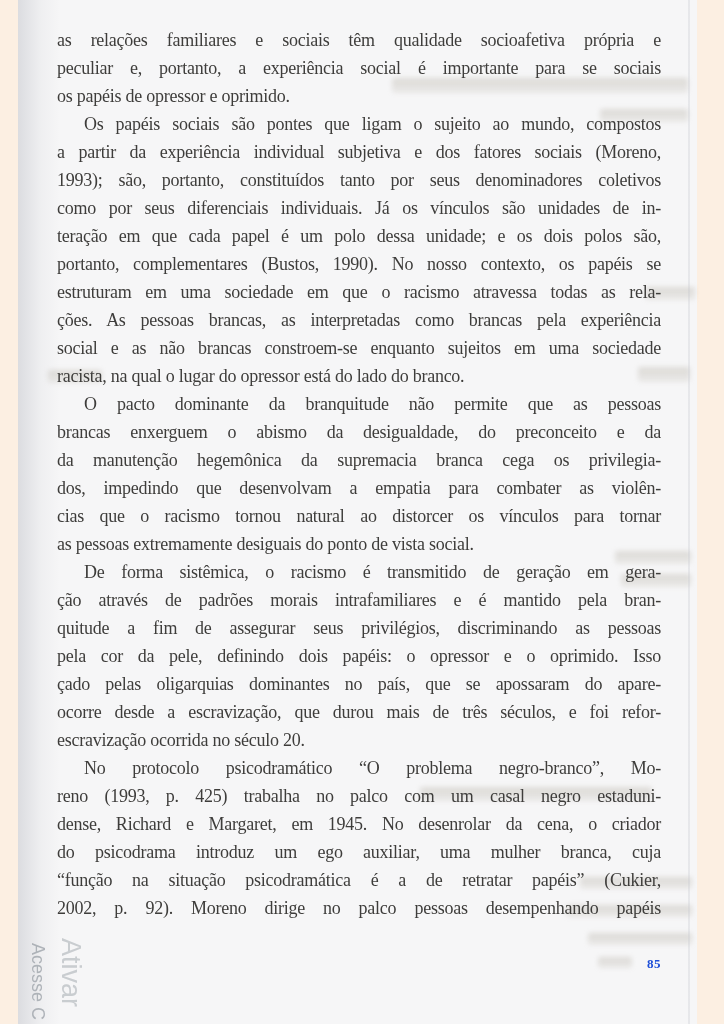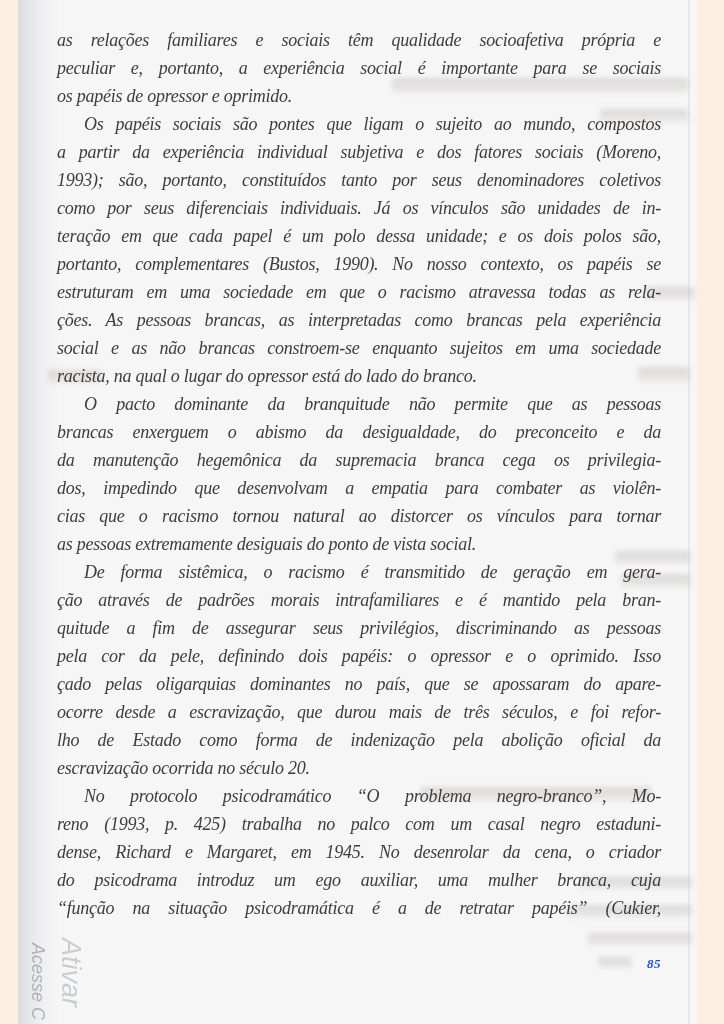--- a/index.html
+++ b/index.html
@@ -1,21 +1,21 @@
 <!DOCTYPE html>
 <html><head>
 <meta charset="utf-8">
 <style>
   html,body{margin:0;padding:0;}
   body{
     width:724px;height:1024px;overflow:hidden;position:relative;
     background:#fcefe2;
     font-family:"Liberation Serif","DejaVu Serif",serif;
   }
-  .scan{position:absolute;inset:0;font-style:italic;}
+  .scan{position:absolute;inset:0;}
   
   .page{
     position:absolute;top:0;bottom:0;left:18px;width:679px;
     background:#f6f6f7;
   }
   
   .page::before{
     content:"";position:absolute;top:0;bottom:0;left:0;width:42px;
     background:linear-gradient(90deg,rgba(176,178,186,.38),rgba(176,178,186,.10) 55%,rgba(176,178,186,0));
   }
@@ -109,29 +109,29 @@
           <div class="line">cias que o racismo tornou natural ao distorcer os vínculos para tornar</div>
           <div class="line lastline">as pessoas extremamente desiguais do ponto de vista social.</div>
         </div>
         <div class="para indent">
           <div class="line">De forma sistêmica, o racismo é transmitido de geração em gera-</div>
           <div class="line">ção através de padrões morais intrafamiliares e é mantido pela bran-</div>
           <div class="line">quitude a fim de assegurar seus privilégios, discriminando as pessoas</div>
           <div class="line">pela cor da pele, definindo dois papéis: o opressor e o oprimido. Isso</div>
           <div class="line">çado pelas oligarquias dominantes no país, que se apossaram do apare-</div>
           <div class="line">ocorre desde a escravização, que durou mais de três séculos, e foi refor-</div>
-          <div class="line">lho de Estado como forma de indenização pela abolição oficial da</div>
           <div class="line lastline">escravização ocorrida no século 20.</div>
         </div>
         <div class="para indent">
           <div class="line">No protocolo psicodramático “O problema negro-branco”, Mo-</div>
           <div class="line">reno (1993, p. 425) trabalha no palco com um casal negro estaduni-</div>
           <div class="line">dense, Richard e Margaret, em 1945. No desenrolar da cena, o criador</div>
           <div class="line">do psicodrama introduz um ego auxiliar, uma mulher branca, cuja</div>
           <div class="line">“função na situação psicodramática é a de retratar papéis” (Cukier,</div>
+          <div class="line">2002, p. 92). Moreno dirige no palco pessoas desempenhando papéis</div>
         </div>
       </div>
 
     <div class="page-number">85</div>
   </div>
 
   <div class="wm wm1">Acesse C</div>
   <div class="wm wm2">Ativar</div>
 </div>
 

